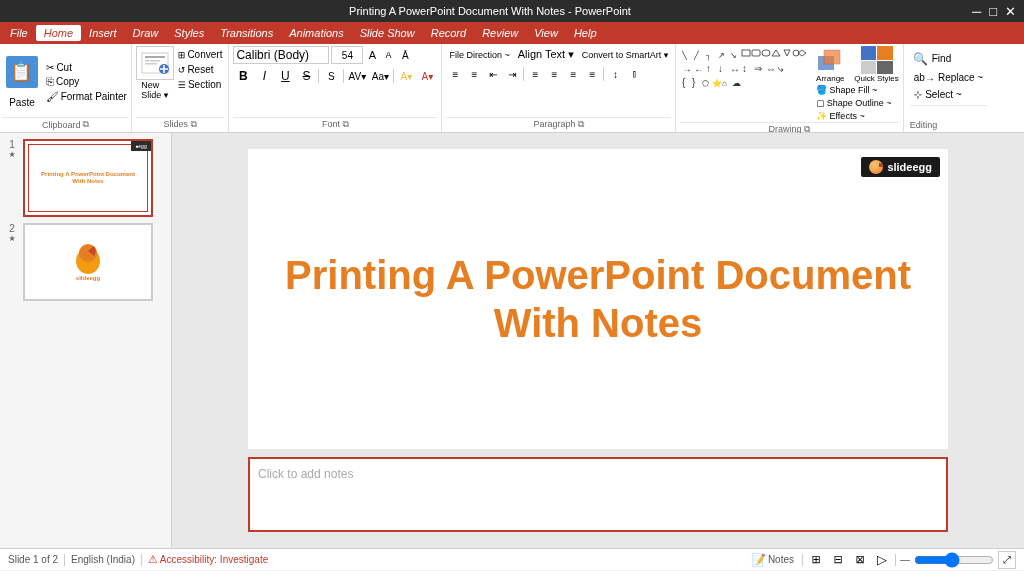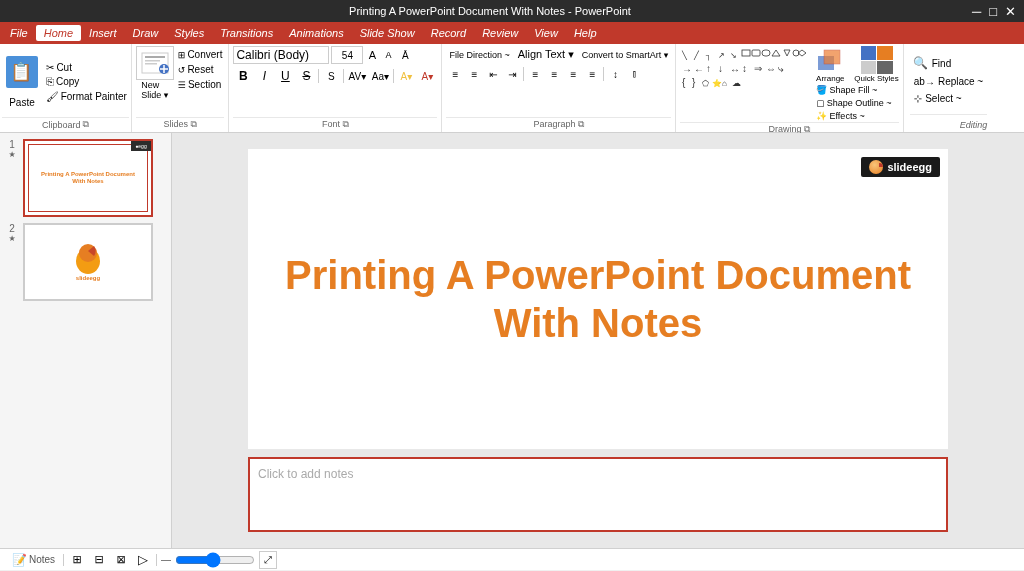--- a/index.html
+++ b/index.html
@@ -248,21 +248,21 @@
         </div>
         <div style="display:flex; align-items:center; gap:3px; cursor:pointer; padding:2px 4px; border-radius:2px;">
           <span style="font-size:10px;">ab→</span>
           <span style="font-size:10px;">Replace ~</span>
         </div>
         <div style="display:flex; align-items:center; gap:3px; cursor:pointer; padding:2px 4px; border-radius:2px;">
           <span style="font-size:10px;">⊹</span>
           <span style="font-size:10px;">Select ~</span>
         </div>
       </div>
-      <div style="font-size:9px; color:#666; text-align:right; border-top:1px solid #e8e8e8; padding-top:5px;font-style:italic;">
+      <div style="font-size:9px; color:#666; text-align:left; border-top:1px solid #e8e8e8; padding-top:14px;">
         <span>Editing</span>
       </div>
     </div>
 
   </div>
 </div>
 
 <div style="display:flex; height:calc(571px - 22px - 22px - 90px - 22px); background:#e8e8e8;">
 
   <div style="width:172px; background:#f5f5f5; border-right:1px solid #d0d0d0; overflow-y:auto; padding:6px 4px;">
@@ -326,20 +326,30 @@
     </div>
 
     <div style="width:700px; border:2px solid #c0392b; background:white; min-height:75px; margin-top:8px; padding:8px;">
       <span style="color:#aaa; font-size:12px;">Click to add notes</span>
     </div>
 
   </div>
 </div>
 
 <div style="height:22px; background:white; border-top:1px solid #d0d0d0; display:flex; align-items:center; padding:0 8px; font-size:10px; color:#555;">
+  <div style="display:flex; align-items:center; gap:6px; flex:1;">
+    <span>Slide 1 of 2</span>
+    <span style="width:1px; background:#ccc; height:12px;"></span>
+    <span>English (India)</span>
+    <span style="width:1px; background:#ccc; height:12px;"></span>
+    <div style="display:flex; align-items:center; gap:2px; cursor:pointer;">
+      <span style="color:#c0392b; font-size:11px;">⚠</span>
+      <span style="color:#c0392b;">Accessibility: Investigate</span>
+    </div>
+  </div>
   <div style="display:flex; align-items:center; gap:4px;">
     <div style="display:flex; align-items:center; gap:2px; cursor:pointer; padding:1px 4px;">
       <span style="font-size:12px;">📝</span>
       <span>Notes</span>
     </div>
     <span style="width:1px; background:#ccc; height:12px;"></span>
     <button style="width:18px; height:18px; border:none; background:transparent; cursor:pointer; font-size:11px;">⊞</button>
     <button style="width:18px; height:18px; border:none; background:transparent; cursor:pointer; font-size:11px;">⊟</button>
     <button style="width:18px; height:18px; border:none; background:transparent; cursor:pointer; font-size:11px;">⊠</button>
     <button style="width:18px; height:18px; border:none; background:transparent; cursor:pointer; font-size:13px;">▷</button>

